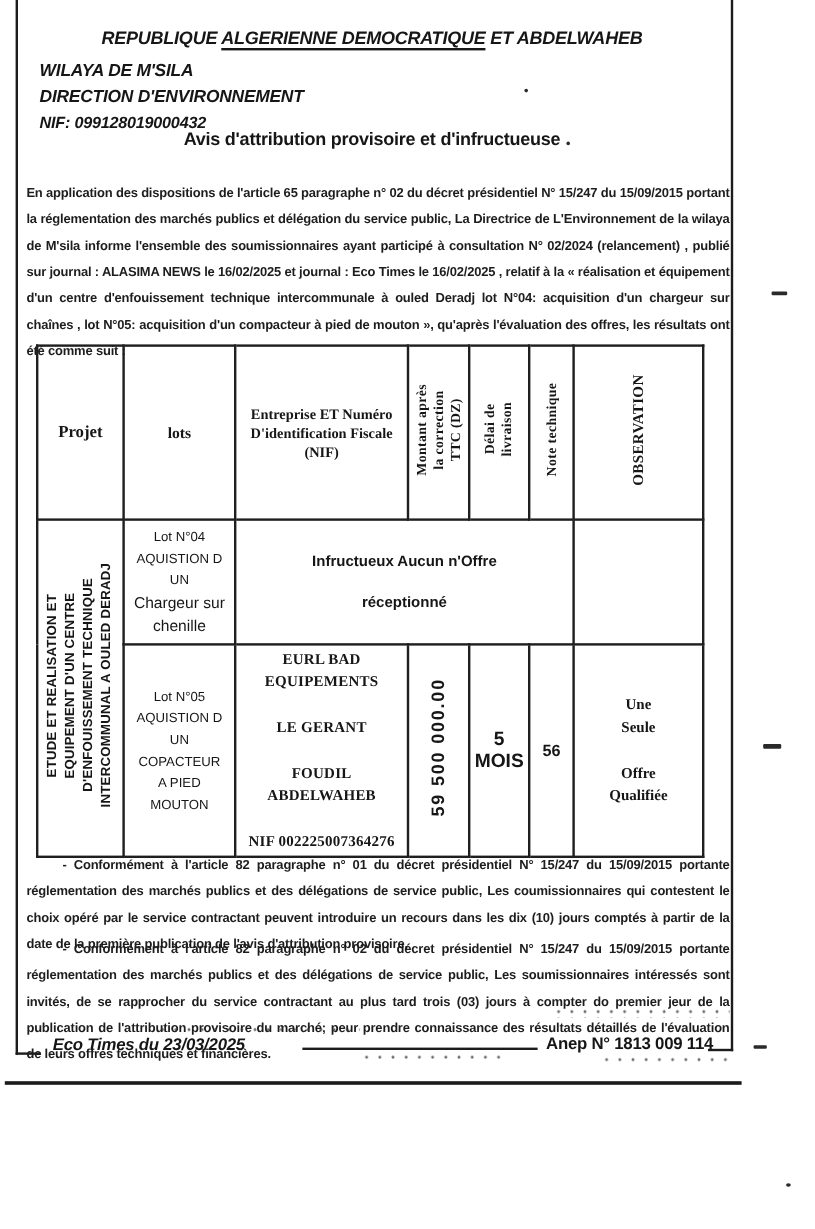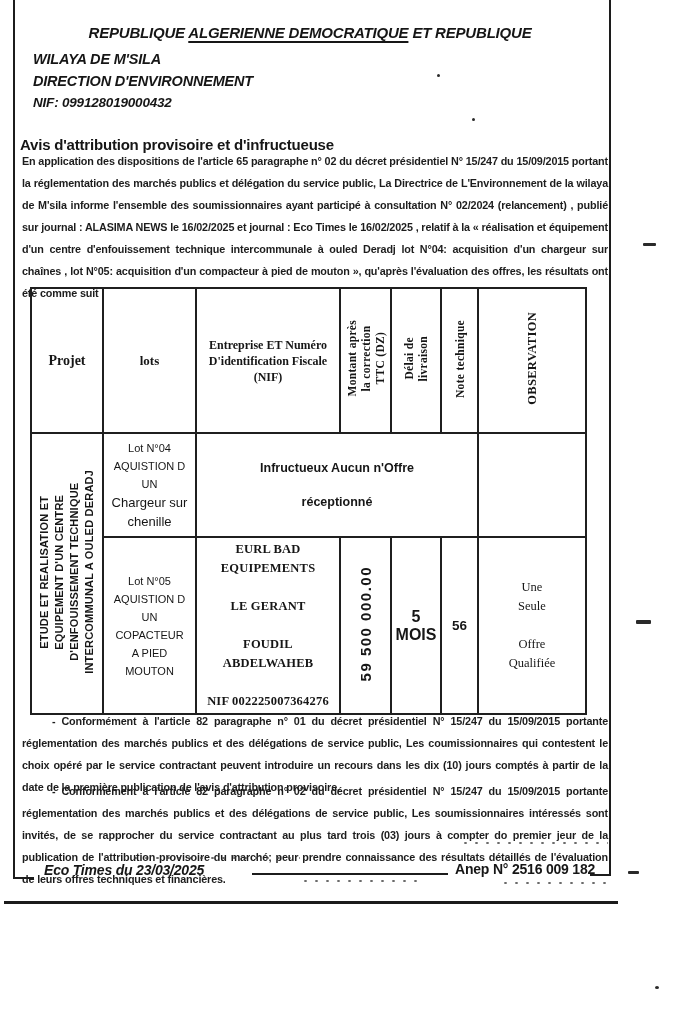--- a/index.html
+++ b/index.html
@@ -23,21 +23,21 @@
 
   
   .republic {
     left:20px; top:24px; width:580px; text-align:center;
     font-size:15px; font-weight:bold; font-style:italic; letter-spacing:-0.2px;
   }
   .republic .u { text-decoration:underline; text-underline-offset:3px; text-decoration-thickness:2px; }
   .org-line { left:17px; font-size:14.5px; font-weight:bold; font-style:italic; letter-spacing:-0.2px;margin-left:16px; }
 
   .notice-title {
-    left:20px; top:136px; width:580px; 
+    left:20px; top:108px; width:580px; text-align:center;
     font-size:15px; font-weight:bold; letter-spacing:-0.2px;
   }
   .intro {
     left:22px; top:150px; width:586px;
     font-size:10.8px; line-height:22px; font-weight:bold; letter-spacing:-0.15px;
     text-align:justify; color:#1d1d1d;
   }
 
   
   table.results {
@@ -58,21 +58,21 @@
   .projet-cell .vtext {
     font-weight:bold; font-size:11px; line-height:15px; letter-spacing:.2px;
   }
   .lot-cell   { font-weight:normal; font-size:11px; line-height:18px; }
   .lot-sub    { font-size:13px; line-height:19px; display:block; }
   .infruct    { font-weight:bold; font-size:12.5px; line-height:34px; }
   .entr-cell  { font-family:"Liberation Serif", serif; font-weight:bold; font-size:12.5px; line-height:19px; letter-spacing:.2px; }
   .montant-cell .vtext { font-weight:bold; font-size:15px; letter-spacing:1.5px; }
   .delai-cell { font-weight:bold; font-size:16px; }
   .note-cell  { font-weight:bold; font-size:13.5px; }
-  .obs-cell   { font-family:"Liberation Serif", serif; font-weight:normal; font-size:12.5px; line-height:19px; }
+  .obs-cell   { font-family:"Liberation Serif", serif; font-weight:bold; font-size:12.5px; line-height:19px; }
 
   
   .foot-par {
     left:22px; width:586px; font-size:10.8px; line-height:22px;
     font-weight:bold; letter-spacing:-0.15px; text-align:justify;
     text-indent:30px; color:#1d1d1d;
   }
   .journal-ref {
     left:44px; top:862px; font-size:14px; font-weight:bold; font-style:italic; letter-spacing:-0.2px;text-align:center;
   }
@@ -81,21 +81,21 @@
   .bottom-rule { left:4px; top:901px; width:614px; height:3px; background:#1b1b1b; }
 </style>
 </head>
 <body>
 
 <div class="abs frame-line" style="left:13px; top:0; width:2px; height:879px;"></div>
 <div class="abs frame-line" style="left:13px; top:877px; width:21px; height:2px;"></div>
 <div class="abs frame-line" style="left:609px; top:0; width:2px; height:876px;"></div>
 <div class="abs frame-line" style="left:590px; top:874px; width:21px; height:2px;"></div>
 
-<div class="abs republic"><span>REPUBLIQUE </span><span class="u">ALGERIENNE DEMOCRATIQUE</span><span> ET REPUBLIQUE</span></div>
+<div class="abs republic"><span>REPUBLIQUE </span><span class="u">ALGERIENNE DEMOCRATIQUE</span><span> ET ABDELWAHEB</span></div>
 <div class="abs org-line" style="top:51px;">WILAYA DE M'SILA</div>
 <div class="abs org-line" style="top:73px;">DIRECTION D'ENVIRONNEMENT</div>
 <div class="abs org-line" style="top:95px; font-size:13.5px;">NIF: 099128019000432</div>
 
 <div class="abs notice-title">Avis d'attribution provisoire et d'infructueuse</div>
 <div class="abs intro">En application des dispositions de l'article 65 paragraphe n° 02 du décret présidentiel N° 15/247 du 15/09/2015 portant la réglementation des marchés publics et délégation du service public, La Directrice de L'Environnement de la wilaya de M'sila informe l'ensemble des soumissionnaires ayant participé à consultation N° 02/2024 (relancement) , publié sur journal : ALASIMA NEWS le 16/02/2025 et journal : Eco Times le 16/02/2025 , relatif à la « réalisation et équipement d'un centre d'enfouissement technique intercommunale à ouled Deradj lot N°04: acquisition d'un chargeur sur chaînes , lot N°05: acquisition d'un compacteur à pied de mouton », qu'après l'évaluation des offres, les résultats ont été comme suit :</div>
 
 <table class="results">
   <colgroup>
     <col style="width:72px">
@@ -155,21 +155,21 @@
 Qualifiée</td>
   </tr>
 </tbody>
   </table>
 
 <div class="abs foot-par" style="top:710px;">- Conformément à l'article 82 paragraphe  n° 01  du décret présidentiel N° 15/247 du 15/09/2015 portante réglementation des marchés publics et des délégations de service public,  Les coumissionnaires qui contestent le choix opéré par le service contractant peuvent introduire un recours dans les dix (10) jours comptés à partir de la date de la première publication de l'avis d'attribution provisoire,</div>
 <div class="abs foot-par" style="top:780px;">- Conformément à l'article 82 paragraphe  n° 02   du  décret présidentiel  N° 15/247 du 15/09/2015 portante réglementation des marchés publics et des délégations de service public,  Les soumissionnaires intéressés sont invités, de se rapprocher du service contractant au plus tard trois (03) jours à compter do premier jeur de la publication de l'attribution provisoire du marché; peur prendre connaissance des résultats détaillés de l'évaluation de leurs offres techniques et financières.</div>
 
 <div class="abs journal-ref">Eco Times du 23/03/2025</div>
 <div class="abs mid-rule"></div>
-<div class="abs anep-ref">Anep N° 2516 009 182</div>
+<div class="abs anep-ref">Anep N° 1813 009 114</div>
 <div class="abs bottom-rule"></div>
 
 <div class="abs speck" style="left:437px; top:74px; width:3px; height:3px;"></div>
 <div class="abs speck" style="left:472px; top:118px; width:3px; height:3px;"></div>
 <div class="abs dash-mark" style="left:643px; top:243px; width:13px; height:3px;"></div>
 <div class="abs dash-mark" style="left:636px; top:620px; width:15px; height:4px;"></div>
 <div class="abs dash-mark" style="left:628px; top:871px; width:11px; height:3px;"></div>
 <div class="abs speck" style="left:655px; top:986px; width:4px; height:3px;"></div>
 <div class="abs dotstrip" style="left:460px; top:840px; width:148px; height:8px;"></div>
 <div class="abs dotstrip" style="left:130px; top:855px; width:170px; height:7px;"></div>

